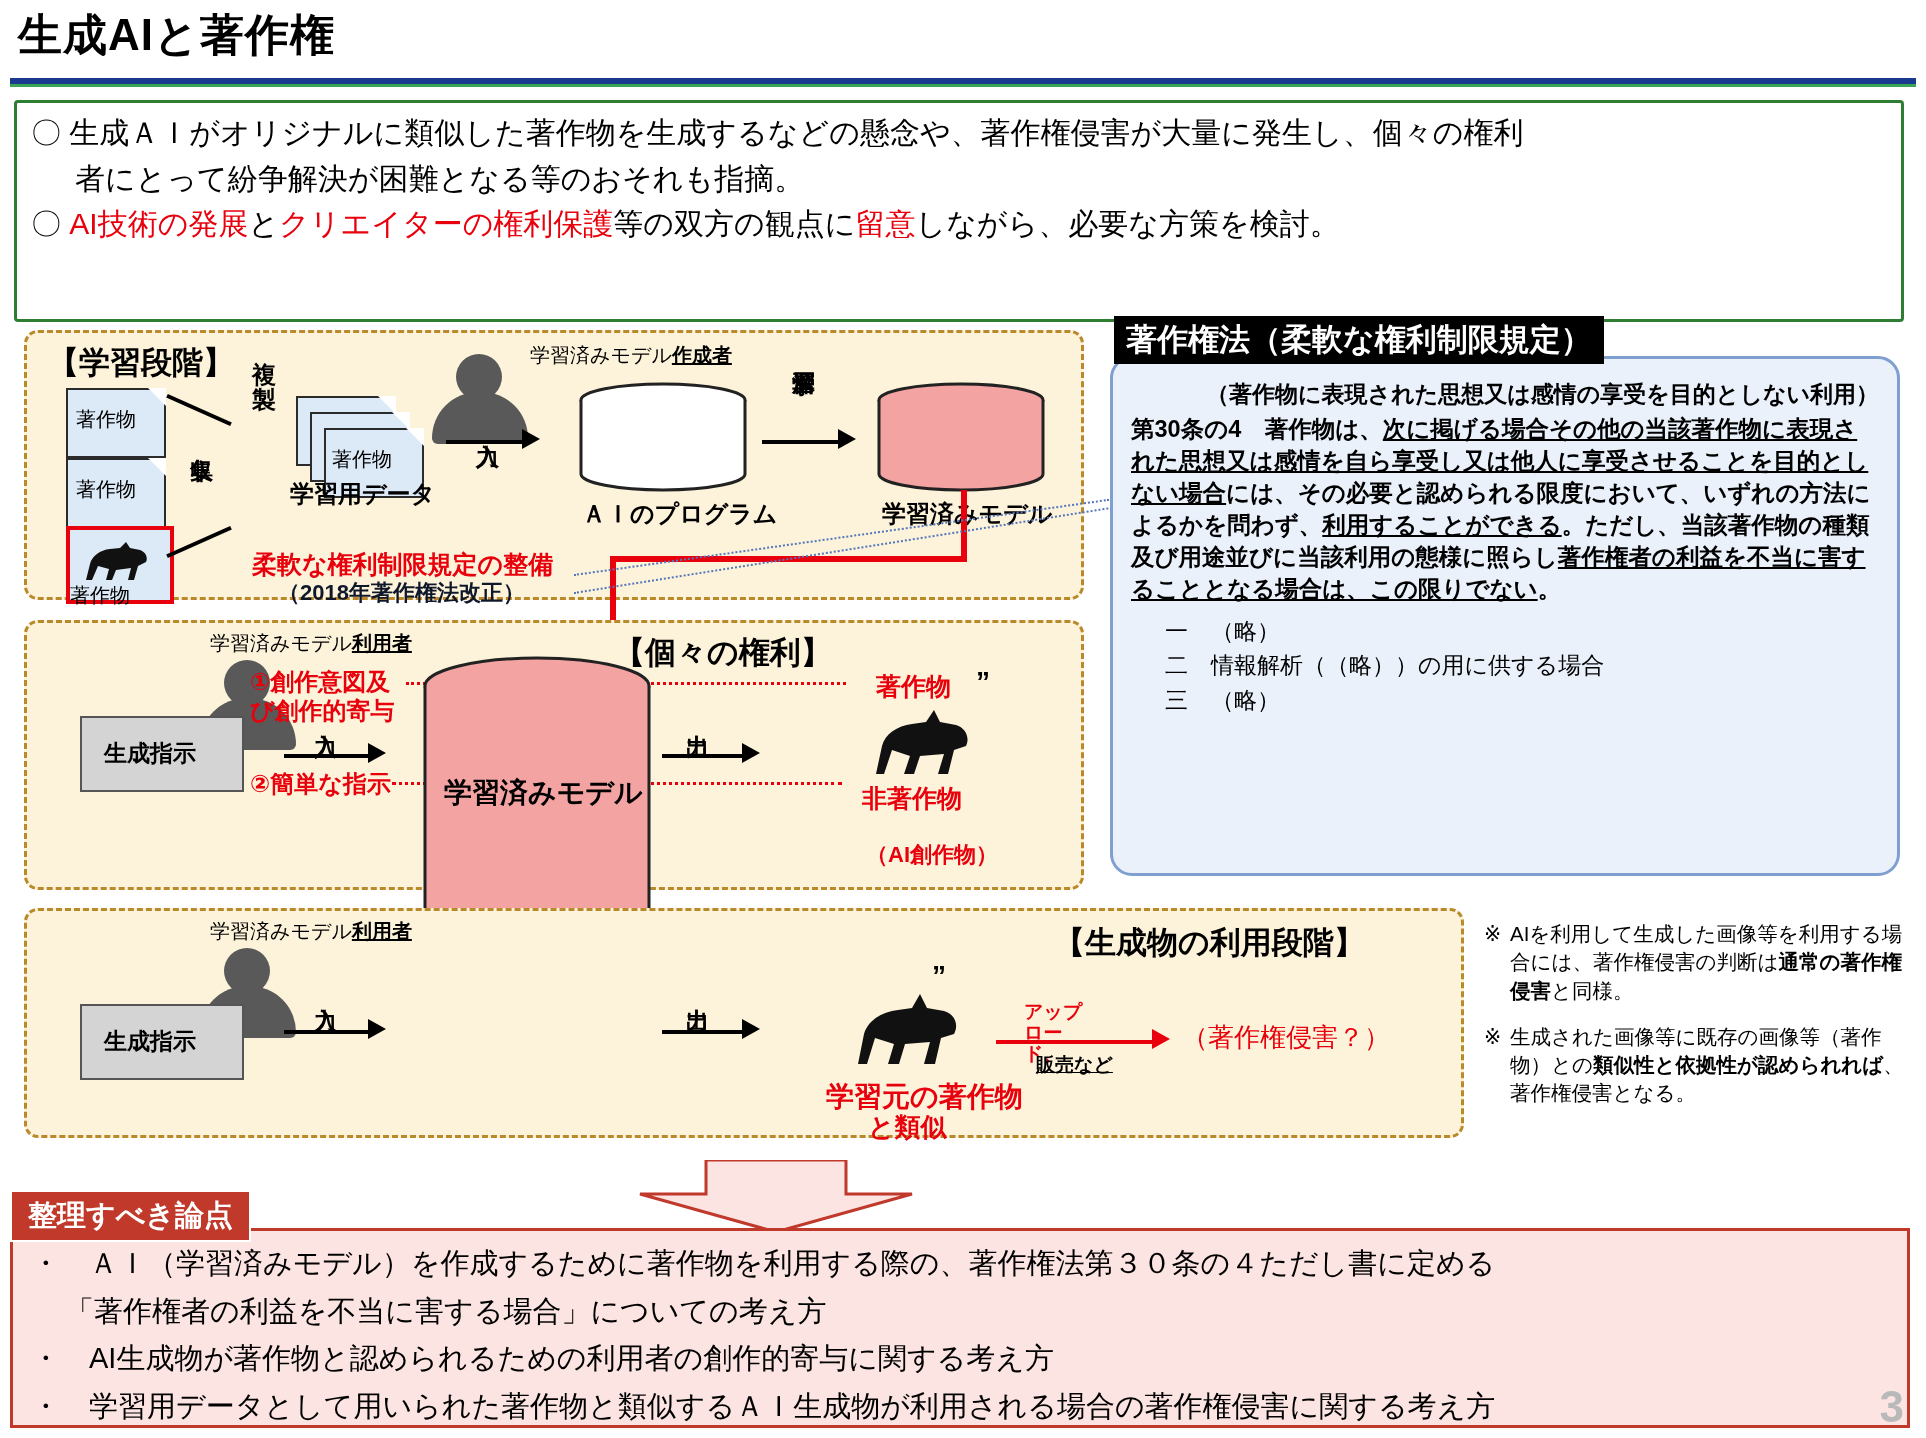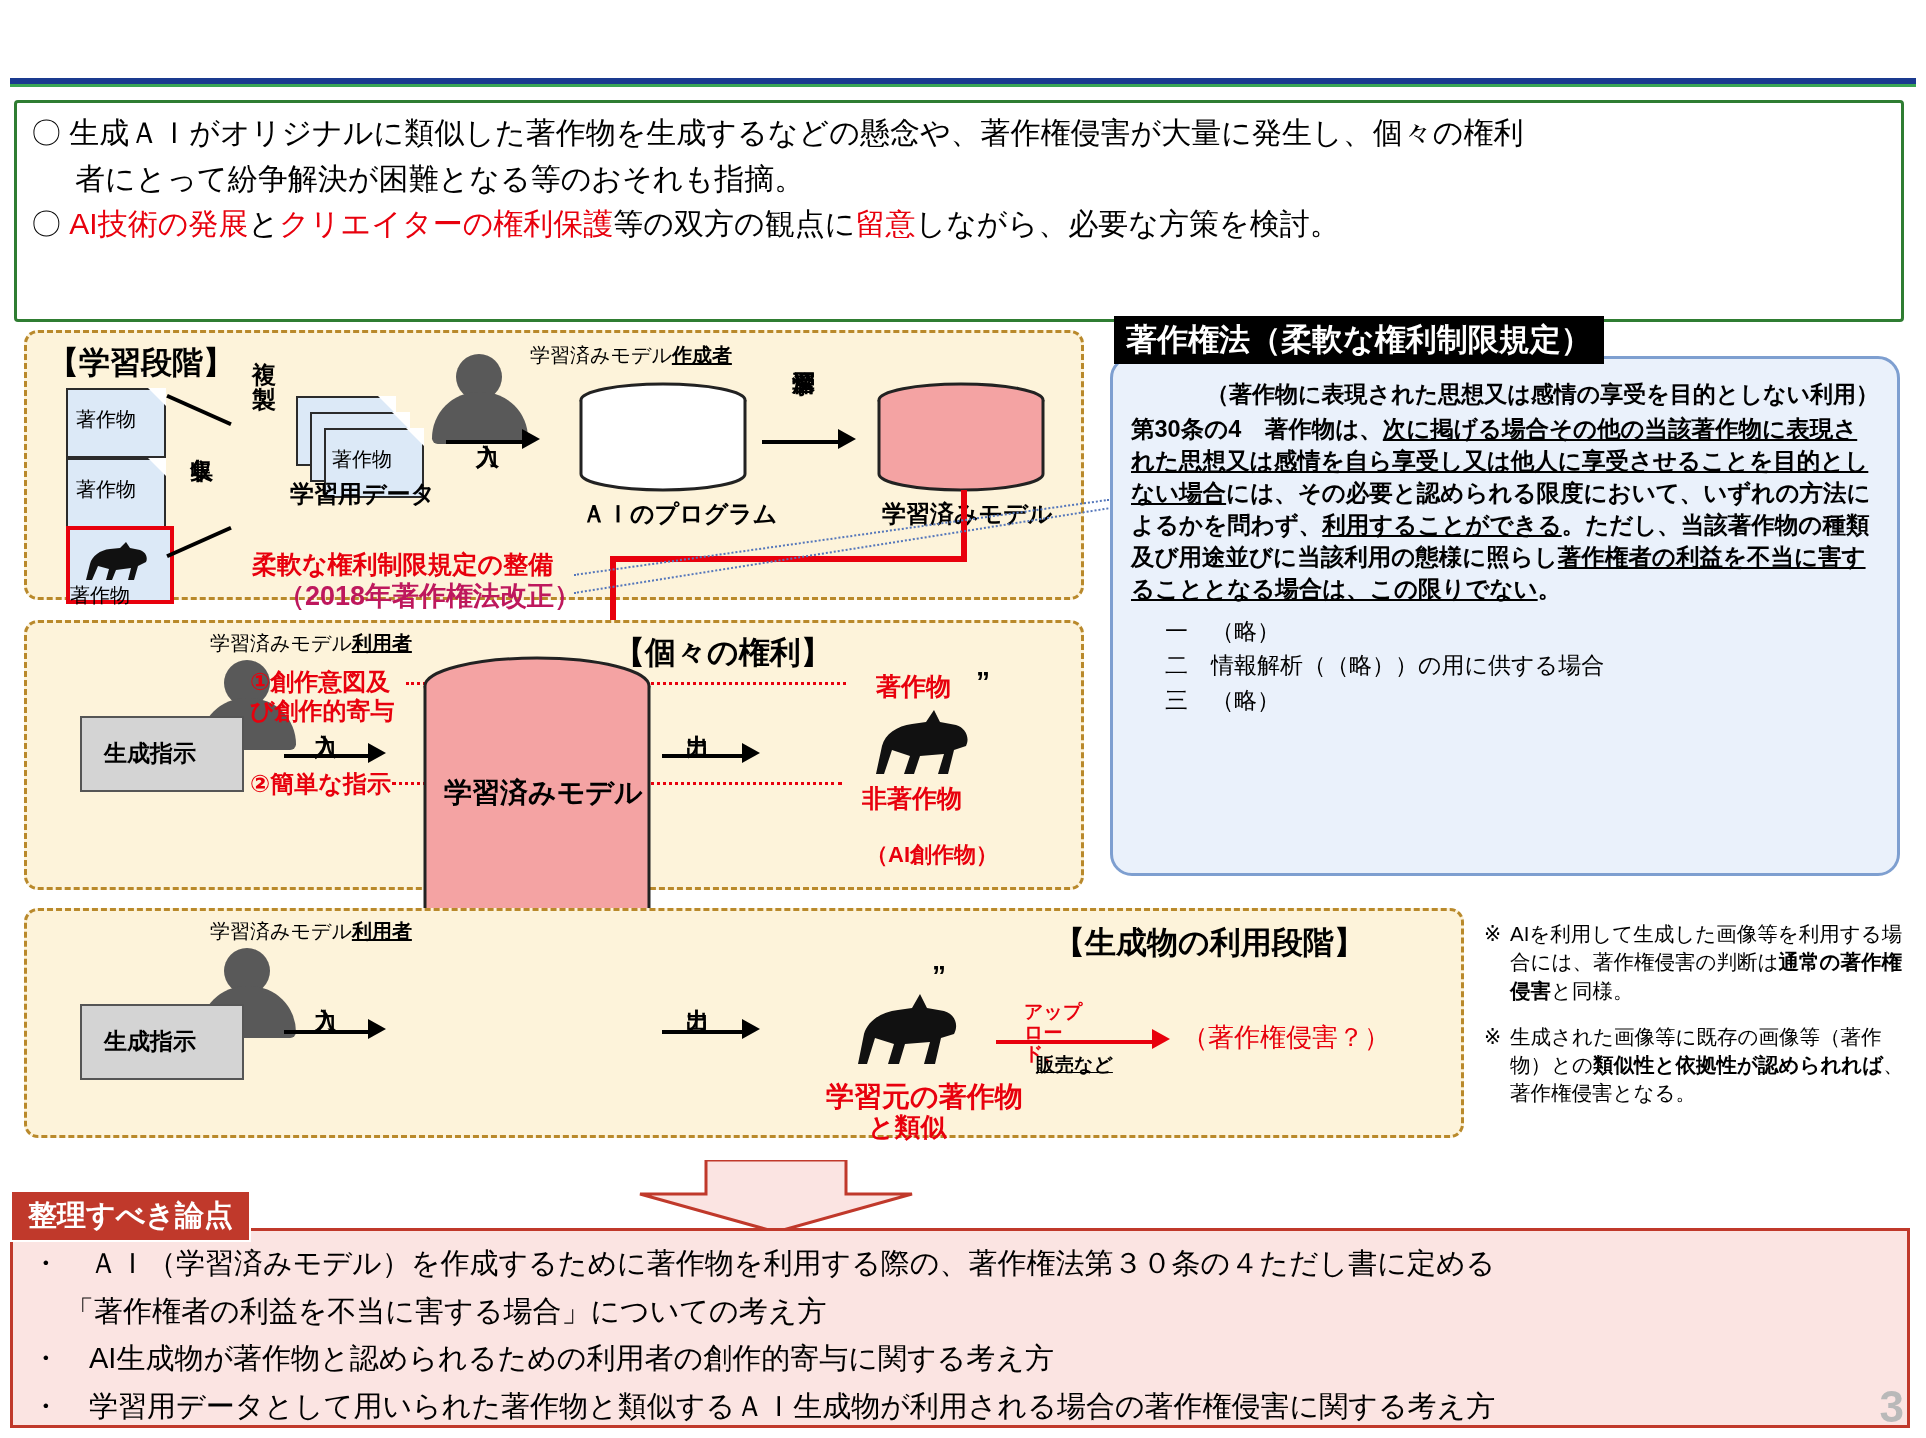--- a/index.html
+++ b/index.html
@@ -118,20 +118,21 @@
   .ronten .sub{padding-left:34px;}
   .pagenum{
     position:absolute;right:22px;bottom:6px;font-size:44px;color:#b9b9b9;font-weight:bold;
   }
 </style>
 </head>
 <body>
 
 <div class="page">
 
+  <div class="title">生成AIと著作権</div>
   <div class="title-rule"></div>
   <div class="title-rule2"></div>
 
   <div class="summary">
     <p>
       <span>〇 生成ＡＩがオリジナルに類似した著作物を生成するなどの懸念や、著作権侵害が大量に発生し、個々の権利</span>
     </p>
     <p class="indent">者にとって紛争解決が困難となる等のおそれも指摘。</p>
     <p>
       <span>〇 </span><span class="red">AI技術の発展</span><span>と</span><span class="red">クリエイターの権利保護</span><span>等の双方の観点に</span><span class="red">留意</span><span>しながら、必要な方策を検討。</span>
@@ -193,21 +194,21 @@
 
     <div style="position:absolute;left:862px;top:52px;width:170px;height:110px;">
       <svg viewBox="0 0 170 110" width="170" height="110">
         <ellipse cx="85" cy="18" rx="82" ry="16" fill="#f4a3a3" stroke="#222" stroke-width="3"></ellipse>
         <path d="M3 18 V92 A82 16 0 0 0 167 92 V18" fill="#f4a3a3" stroke="#222" stroke-width="3"></path>
       </svg>
     </div>
     <div class="lbl bold" style="left:868px;top:168px;font-size:24px;">学習済みモデル</div>
 
     <div class="lbl bold" style="left:238px;top:218px;color:#e8000d;font-size:25px;">柔軟な権利制限規定の整備</div>
-    <div class="lbl bold" style="left:264px;top:248px;color:#be185d;font-size:27px;">（2018年著作権法改正）</div>
+    <div class="lbl bold" style="left:264px;top:248px;color:#0f172a;font-size:22px;">（2018年著作権法改正）</div>
 
     <div style="position:absolute;left:947px;top:160px;width:6px;height:72px;background:#e8000d;"></div>
     <div style="position:absolute;left:596px;top:226px;width:357px;height:6px;background:#e8000d;"></div>
     <div style="position:absolute;left:596px;top:226px;width:6px;height:80px;background:#e8000d;"></div>
     <div style="position:absolute;left:578px;top:300px;border-top:34px solid #e8000d;border-left:21px solid transparent;border-right:21px solid transparent;"></div>
 
     <div style="position:absolute;left:560px;top:244px;width:540px;height:0;border-top:2px dotted #5577bb;transform:rotate(-8deg);transform-origin:left center;"></div>
     <div style="position:absolute;left:560px;top:262px;width:545px;height:0;border-top:2px dotted #5577bb;transform:rotate(-9deg);transform-origin:left center;"></div>
 
     <div class="dashbox stage2"></div>

